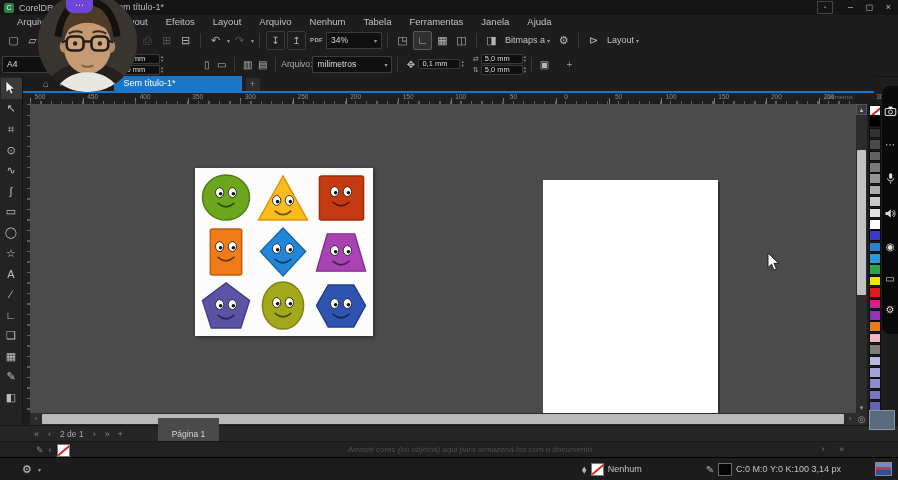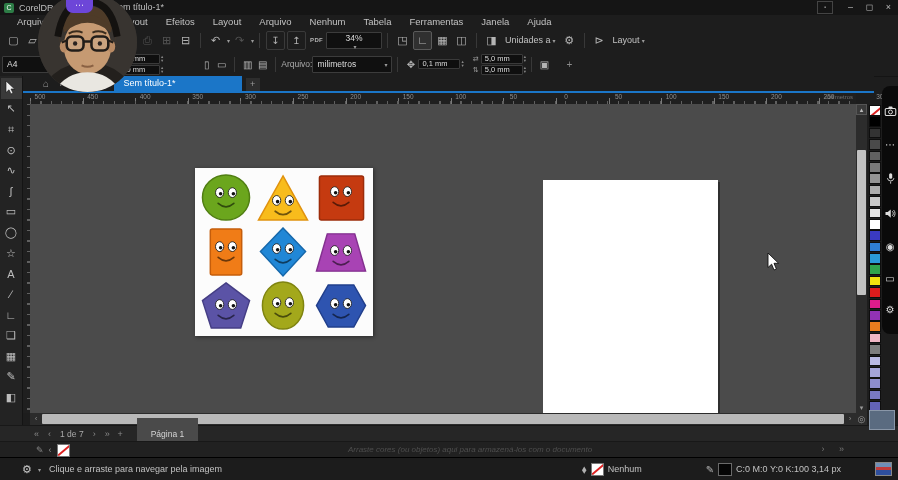--- a/index.html
+++ b/index.html
@@ -79,21 +79,21 @@
   .swatch{width:12px;height:10.6px;margin-bottom:.8px;border:1px solid #0e0e0e;box-sizing:border-box}
   .nofillsw{background:#fff;position:relative;overflow:hidden}
   .nofillsw::after{content:"";position:absolute;left:-2px;top:4px;width:18px;height:1.6px;background:#d22;transform:rotate(-40deg)}
   
   #recorder{left:882px;top:86px;width:16px;height:248px;background:#0a0a0a;border-radius:8px 0 0 8px;display:flex;flex-direction:column;align-items:center;justify-content:space-around;padding:8px 0;box-sizing:border-box;z-index:40}
   .recico{color:#ddd;font-size:10px;line-height:10px}
   
   #pagebar{left:0;top:425px;width:898px;height:16px;background:#262626;display:flex;align-items:center;padding-left:30px;font-size:8.5px;color:#9a9a9a;border-top:1px solid #181818}
   .pgbtn{width:13px;text-align:center;color:#8a8a8a;font-size:9px}
   #page-indicator{margin:0 4px;color:#aaa}
-  #page-tab{margin-left:10px;background:#4a4a4a;color:#d5d5d5;height:16px;line-height:16px;padding:8px 14px}
+  #page-tab{margin-left:31px;background:#4a4a4a;color:#d5d5d5;height:16px;line-height:16px;padding:8px 14px}
   
   #docpalette{left:0;top:441px;width:898px;height:16px;background:#212121;display:flex;align-items:center;padding-left:36px;border-top:1px solid #181818}
   #docpalette .ic{color:#8a8a8a;font-size:9px;margin-right:5px}
   .nofill-mini{width:11px;height:11px;background:#fff;border:1px solid #777;position:relative;overflow:hidden}
   .nofill-mini::after{content:"";position:absolute;left:-2px;top:4px;width:17px;height:1.6px;background:#d22;transform:rotate(-40deg)}
   #dp-hint{position:absolute;left:348px;top:3px;font-size:8px;color:#4e4e4e;font-style:italic}
   #dp-arrows{position:absolute;right:84px;top:2px;color:#777;font-size:9px;letter-spacing:6px}
   
   #statusbar{left:0;top:457px;width:898px;height:23px;background:#1c1c1c;display:flex;align-items:center;font-size:9px;color:#c2c2c2;border-top:1px solid #000;padding:0 6px 0 22px;box-sizing:border-box}
   #statusbar .g{display:flex;align-items:center;gap:4px}
@@ -141,33 +141,33 @@
     <span class="tbi">⊟</span>
     <span class="sep"></span>
     <span class="tbi">↶</span>
     <span class="caret">▾</span>
     <span class="tbi dim">↷</span>
     <span class="caret">▾</span>
     <span class="sep"></span>
     <span class="tbi box">↧</span>
     <span class="tbi box">↥</span>
     <span class="tbi small">PDF</span>
-    <div class="combo" style="width: 46px; flex-direction: column;">
+    <div class="combo" style="width: 46px;">
       <span class="cv">34%</span>
       <span class="caret">▾</span>
     </div>
     <span class="sep"></span>
     <span class="tbi">◳</span>
     <span class="tbi activebtn">∟</span>
     <span class="tbi">▦</span>
     <span class="tbi">◫</span>
     <span class="sep"></span>
     <span class="tbi">◨</span>
     <div class="droplabel">
-      <span>Unidades a</span>
+      <span>Bitmaps a</span>
       <span class="caret">▾</span>
     </div>
     <span class="tbi">⚙</span>
     <span class="sep"></span>
     <span class="tbi">⊳</span>
     <div class="droplabel">
       <span>Layout</span>
       <span class="caret">▾</span>
     </div>
   </div>
@@ -448,40 +448,39 @@
         <path d="M11,4 a4,4 0 0 1 0,6 M12.7,2.3 a6.5,6.5 0 0 1 0,9.4" fill="none" stroke="#ddd" stroke-width="1.2"></path>
       </svg></div>
     <div class="recico">◉</div>
     <div class="recico">▭</div>
     <div class="recico">⚙</div>
   </div>
 
 <div id="pagebar" class="abs">
   <span class="pgbtn">«</span>
   <span class="pgbtn">‹</span>
-  <span id="page-indicator">1 de 7</span>
+  <span id="page-indicator">2 de 1</span>
   <span class="pgbtn">›</span>
   <span class="pgbtn">»</span>
   <span class="pgbtn">+</span>
   <span id="page-tab">Página 1</span>
 </div>
 
 <div id="docpalette" class="abs">
   <span class="ic">✎</span>
   <span class="ic">‹</span>
   <span class="nofill-mini"></span>
   <span id="dp-hint">Arraste cores (ou objetos) aqui para armazená-los com o documento</span>
   <span id="dp-arrows">› »</span>
 </div>
 
 <div id="statusbar" class="abs">
   <div class="g">
     <span style="font-size:11px;color:#c9c9c9">⚙</span>
     <span class="caret">▾</span>
-    <span style="margin-left:4px">Clique e arraste para navegar pela imagem</span>
   </div>
   <div style="flex:1"></div>
   <div class="g">
     <span style="font-size:11px;color:#b0b0b0">⬧</span>
     <span class="nofill-mini"></span>
     <span>Nenhum</span>
   </div>
   <div style="width:64px"></div>
   <div class="g">
     <span style="font-size:10px;color:#b0b0b0">✎</span>

